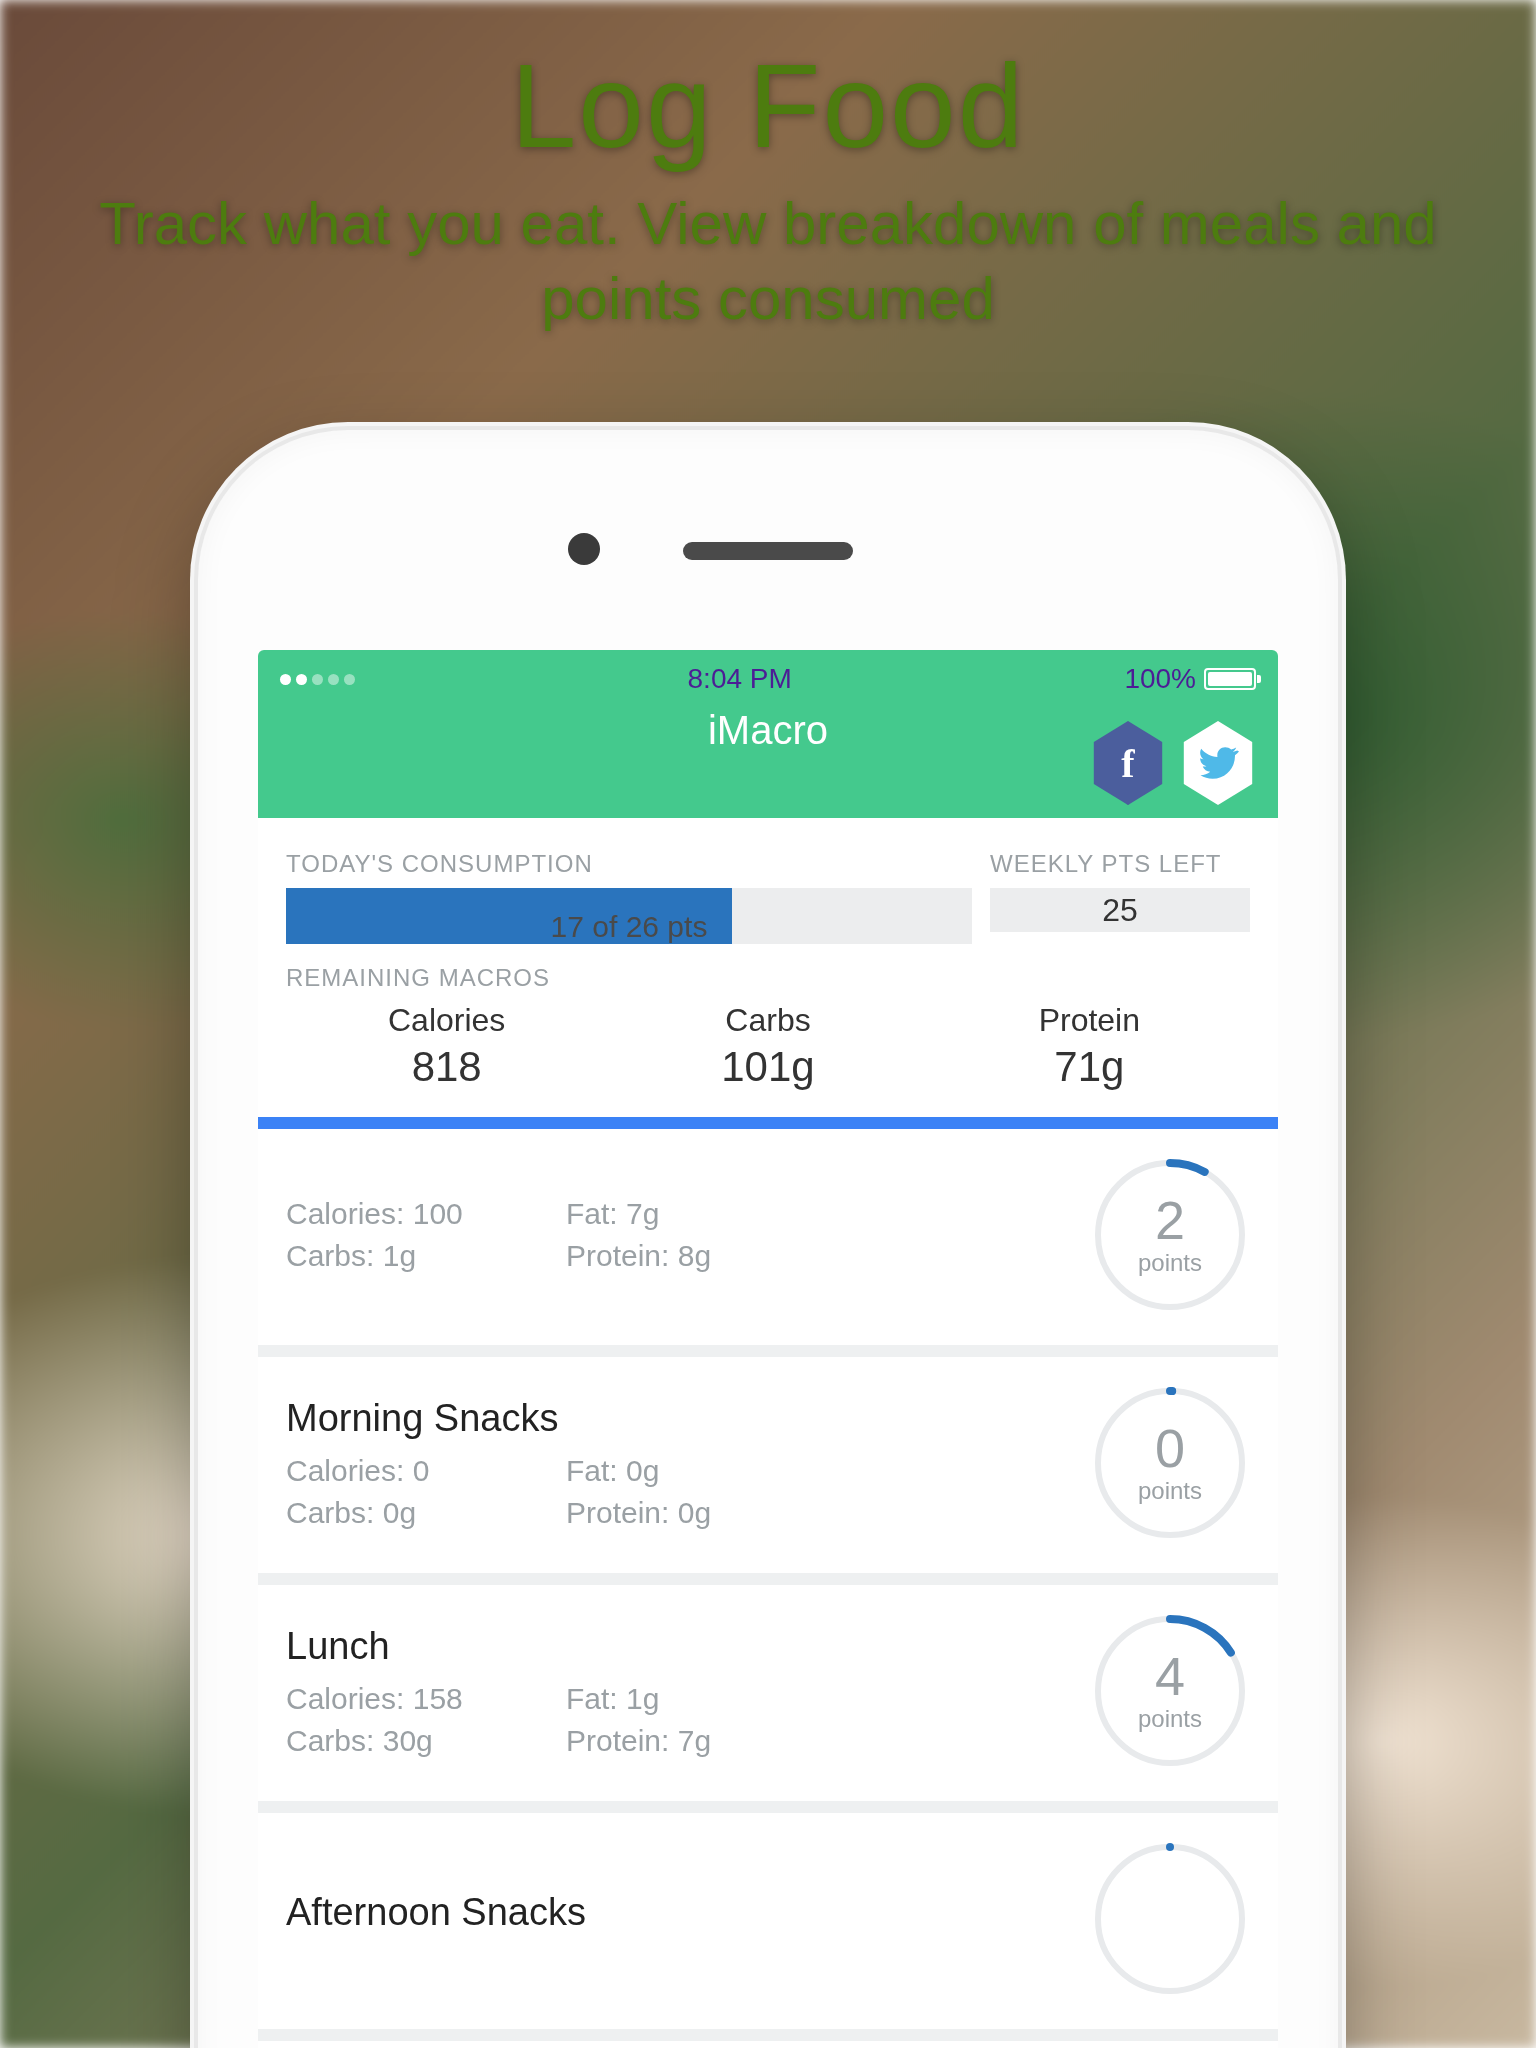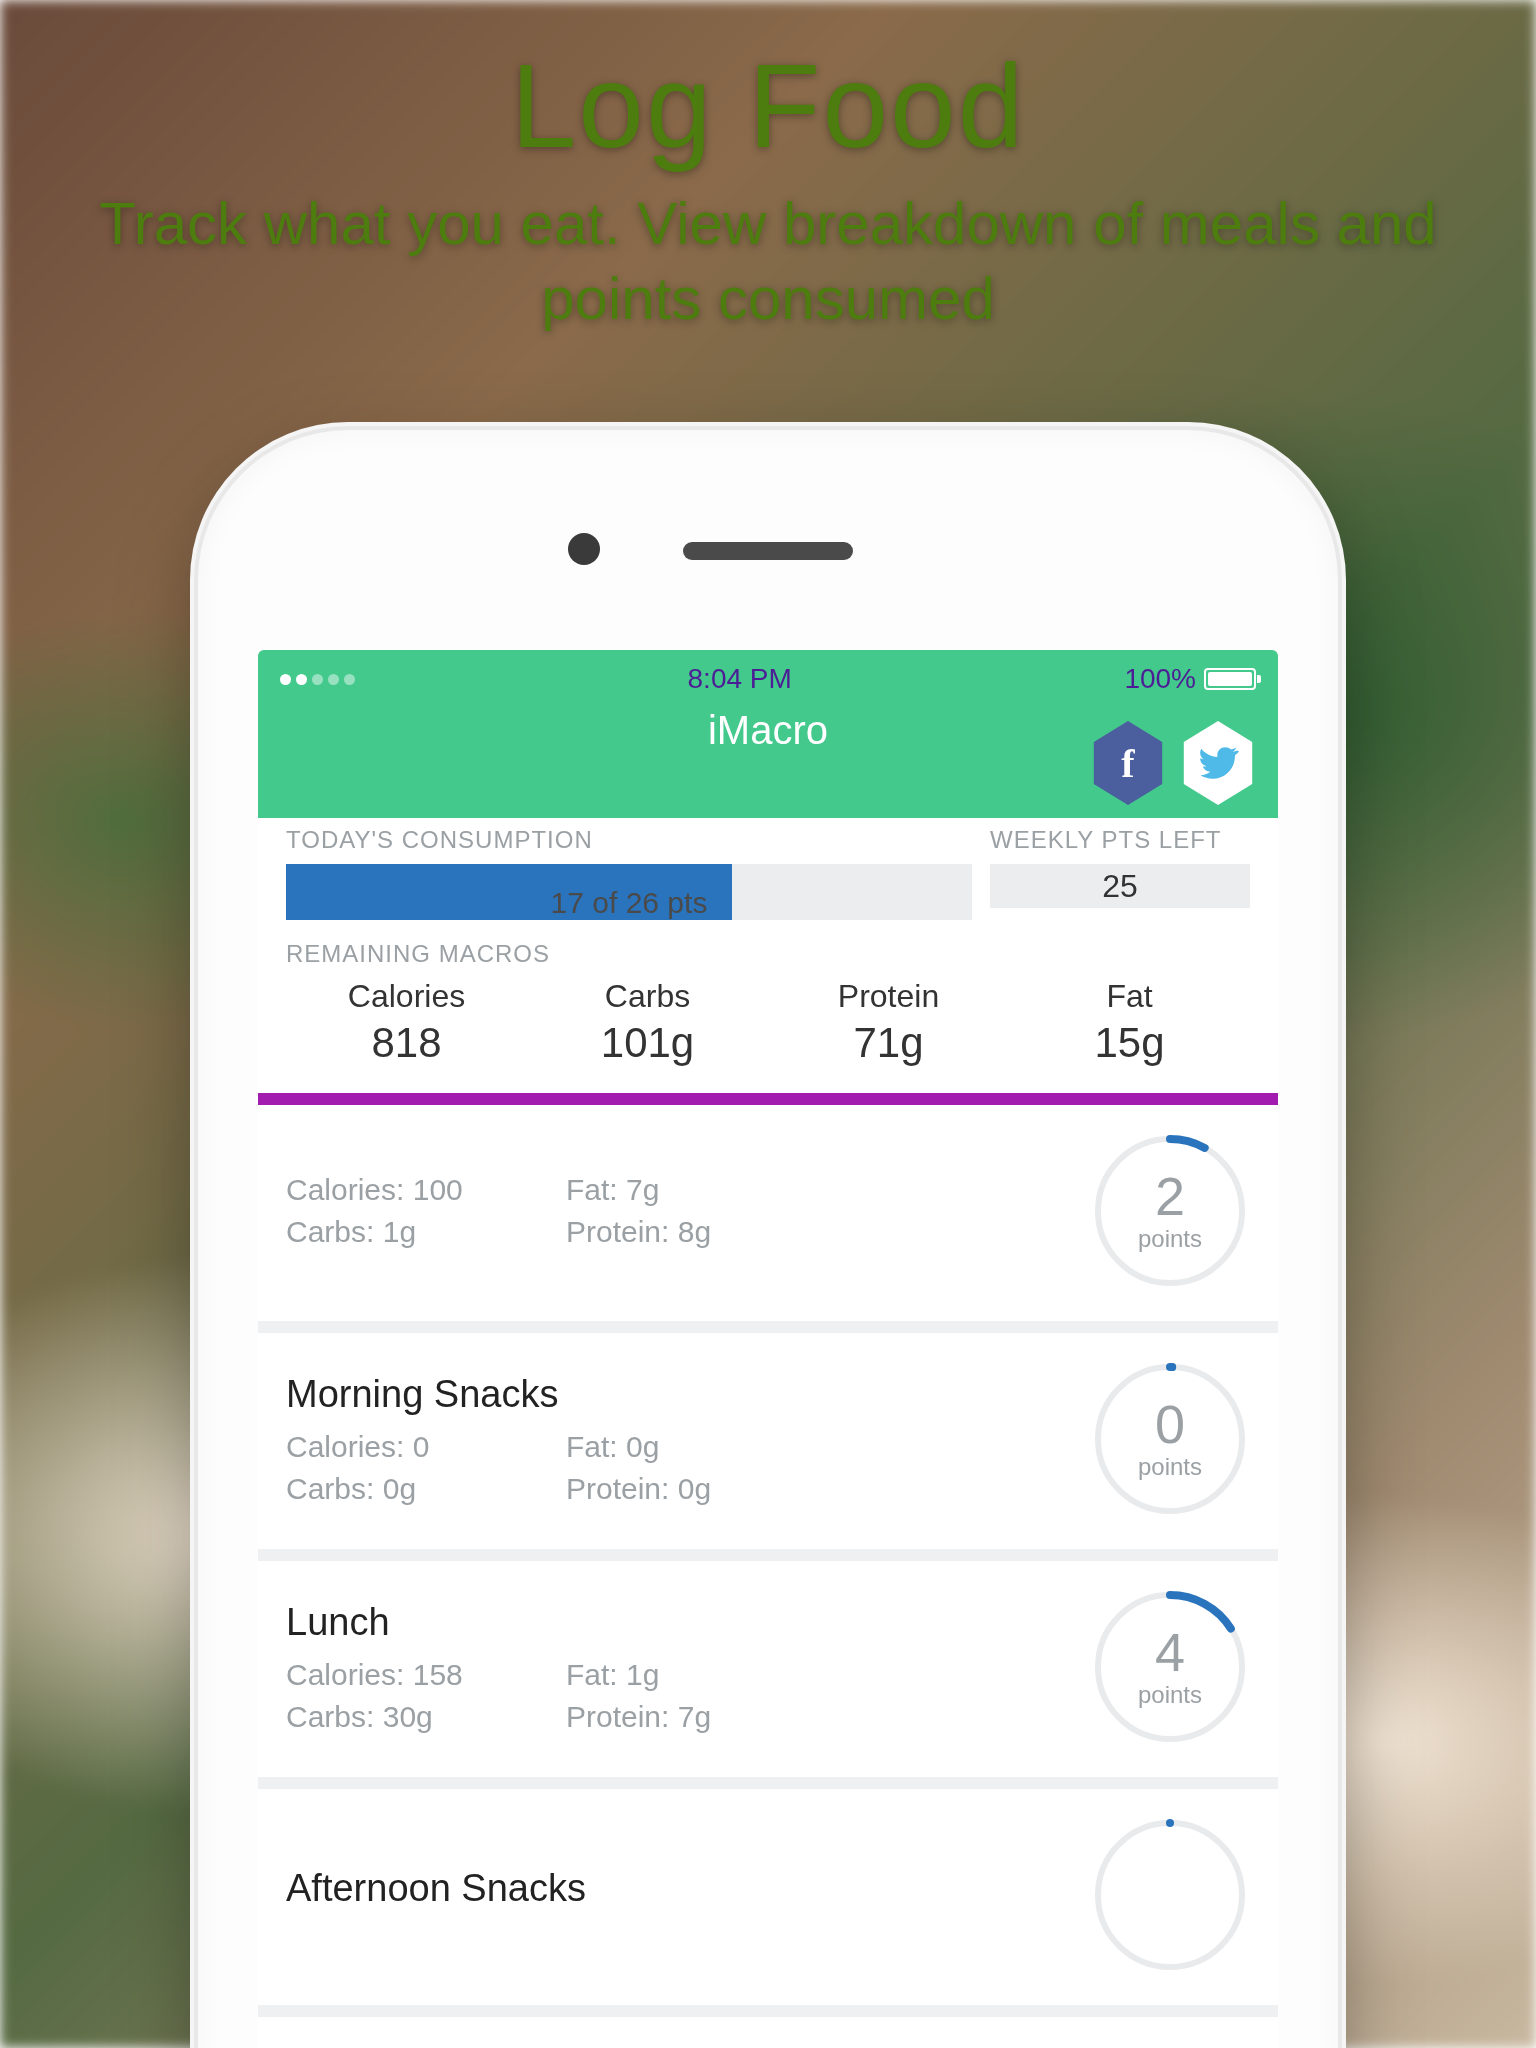--- a/index.html
+++ b/index.html
@@ -88,22 +88,22 @@
     font-weight: 700; font-size: 40px;
     clip-path: polygon(50% 0%, 95% 25%, 95% 75%, 50% 100%, 5% 75%, 5% 25%);
     box-shadow: 0 3px 6px rgba(0,0,0,0.2);
   }
   .hex.fb { background:#4b5e9d; color:#fff; font-family: Georgia, serif; }
   .hex.tw { background:#fff; color:#4fb9e8; }
   .hex.tw svg { width: 42px; height: 42px; }
 
   
   .summary {
-    padding: 8px 28px 26px;
-    border-bottom: 12px solid #a21caf;
+    padding: 32px 28px 26px;
+    border-bottom: 12px solid #3b82f6;
   }
   .sumrow1 { display:flex; gap: 18px; align-items:flex-start; }
   .sumcol { flex: 1; }
   .sumcol.narrow { flex: 0 0 260px; }
   .label-sm { color:#9aa0a4; font-size: 24px; letter-spacing: 1px; font-weight: 500; margin-bottom: 10px; }
   .progress { height: 56px; background:#ecedee; position:relative; display:flex; align-items:flex-end; justify-content:center; color:#4a4a4a; font-size:30px; }
   .progress .fill { position:absolute; left:0; top:0; bottom:0; width:65%; background:#2a74bd; }
   .progress span { position:relative; z-index:1; }
   .ptsbox { height:44px; background:#ecedee; display:flex; align-items:center; justify-content:center; font-size:32px; color:#333; }
 
@@ -195,24 +195,20 @@
             <div class="mval">818</div>
           </div>
         <div class="macrocell">
             <div class="mlab">Carbs</div>
             <div class="mval">101g</div>
           </div>
         <div class="macrocell">
             <div class="mlab">Protein</div>
             <div class="mval">71g</div>
           </div>
-        <div class="macrocell">
-            <div class="mlab">Fat</div>
-            <div class="mval">15g</div>
-          </div>
       </div>
     </div>
 
     <div id="meals">
         <div class="meal">
           <div class="info">
             <div class="stats">
               <div>Calories: 100</div>
               <div>Fat: 7g</div>
               <div>Carbs:   1g</div>

